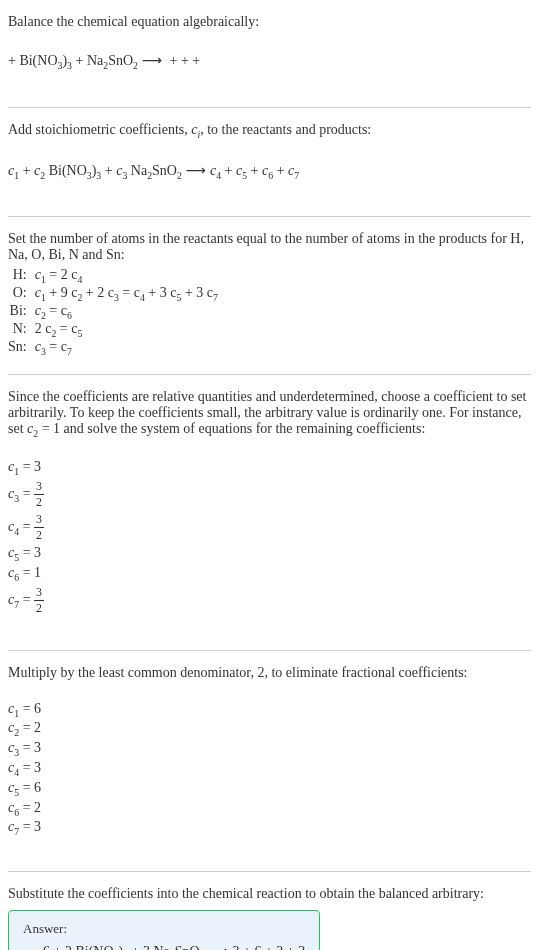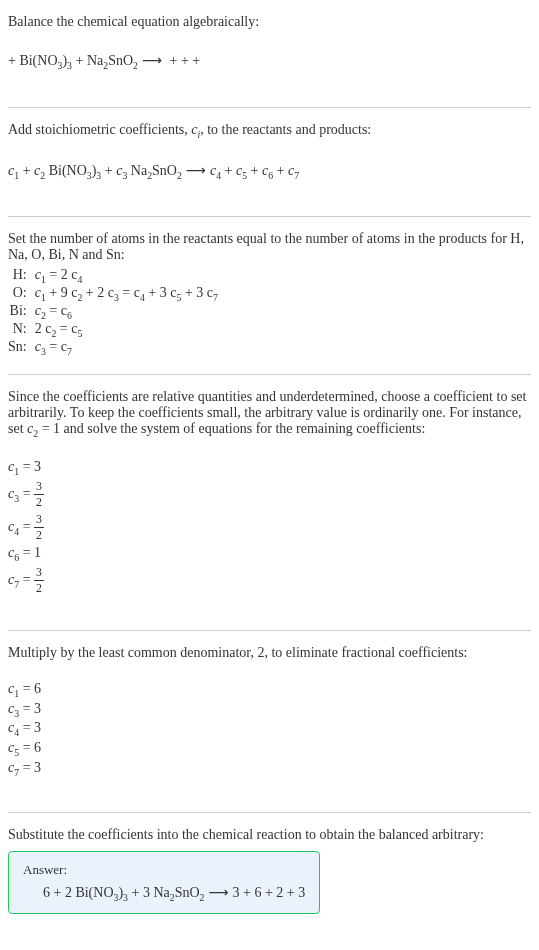--- a/index.html
+++ b/index.html
@@ -143,34 +143,37 @@
 <hr>
 
 <div class="section">
   <div>
     <span>Since the coefficients are relative quantities and underdetermined, choose a coefficient to set arbitrarily. To keep the coefficients small, the arbitrary value is ordinarily one. For instance, set </span><span class="italic">c</span><sub>2</sub><span> = 1 and solve the system of equations for the remaining coefficients:</span>
   </div>
   <div class="coeff-list">
     <div><span class="italic">c</span><sub>1</sub><span> = 3</span></div>
     <div><span class="italic">c</span><sub>3</sub><span> = </span><span class="frac"><span class="num">3</span><span class="den">2</span></span></div>
     <div><span class="italic">c</span><sub>4</sub><span> = </span><span class="frac"><span class="num">3</span><span class="den">2</span></span></div>
+    <div><span class="italic">c</span><sub>5</sub><span> = 3</span></div>
     <div><span class="italic">c</span><sub>6</sub><span> = 1</span></div>
     <div><span class="italic">c</span><sub>7</sub><span> = </span><span class="frac"><span class="num">3</span><span class="den">2</span></span></div>
   </div>
 </div>
 
 <hr>
 
 <div class="section">
   <div>Multiply by the least common denominator, 2, to eliminate fractional coefficients:</div>
   <div class="coeff-list">
     <div><span class="italic">c</span><sub>1</sub><span> = 6</span></div>
+    <div><span class="italic">c</span><sub>2</sub><span> = 2</span></div>
     <div><span class="italic">c</span><sub>3</sub><span> = 3</span></div>
     <div><span class="italic">c</span><sub>4</sub><span> = 3</span></div>
     <div><span class="italic">c</span><sub>5</sub><span> = 6</span></div>
+    <div><span class="italic">c</span><sub>6</sub><span> = 2</span></div>
     <div><span class="italic">c</span><sub>7</sub><span> = 3</span></div>
   </div>
 </div>
 
 <hr>
 
 <div class="section">
   <div>Substitute the coefficients into the chemical reaction to obtain the balanced arbitrary:</div>
   <div class="answer-box">
     <div class="answer-label">Answer:</div>

